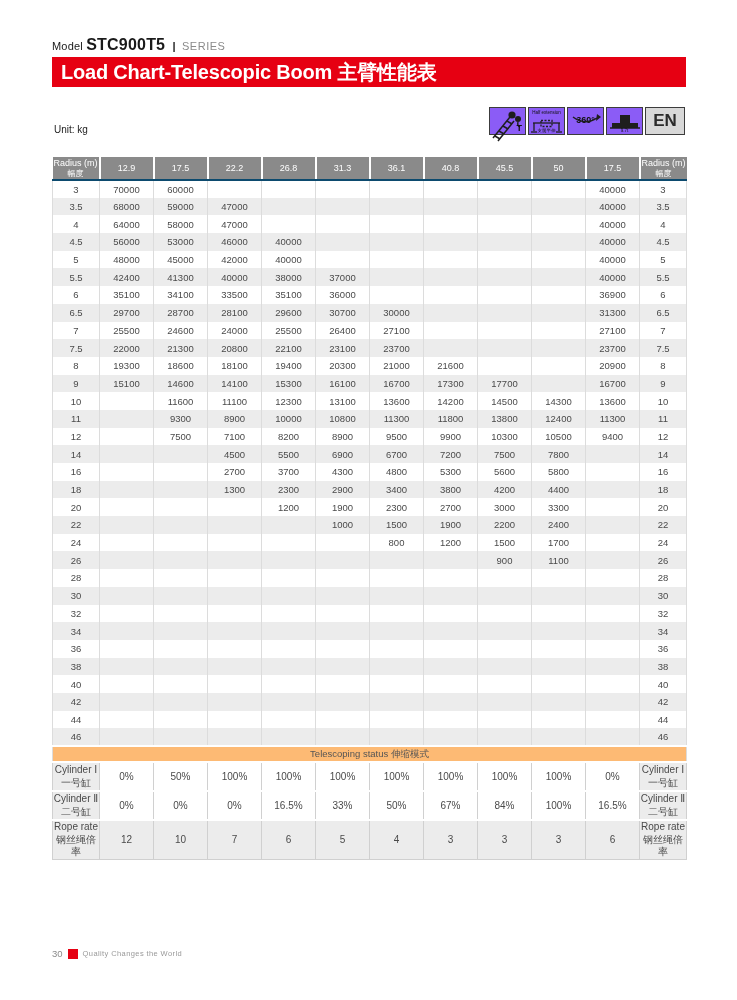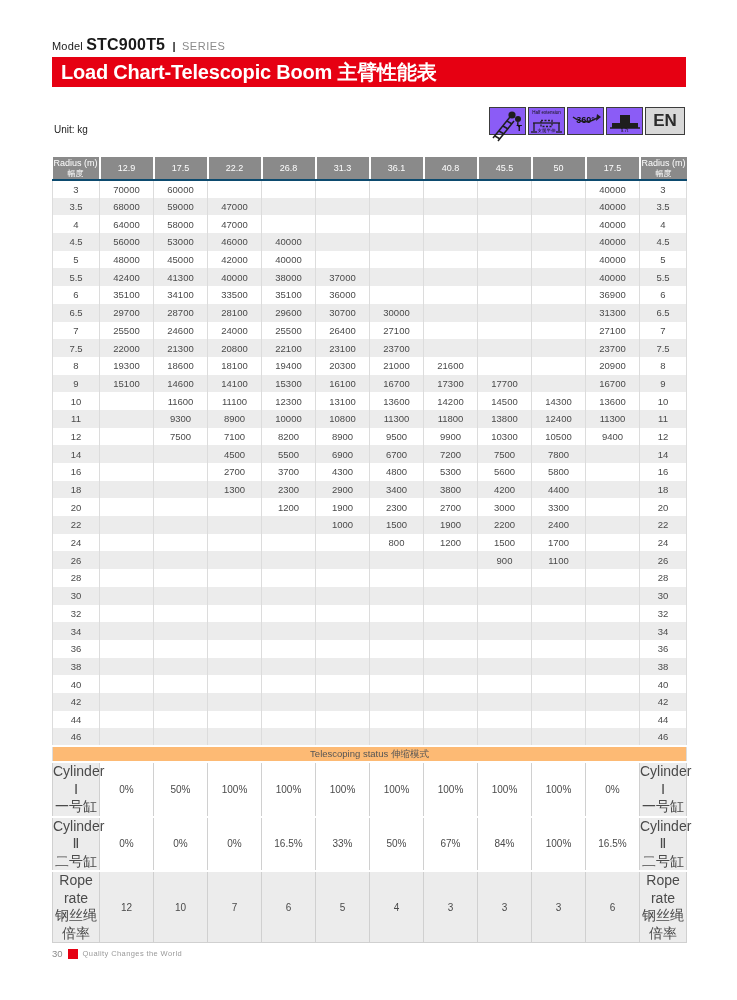--- a/index.html
+++ b/index.html
@@ -37,21 +37,21 @@
   table.load th:last-child { border-right:none; }
   table.load th .zh { font-size:8px; display:block; }
   table.load td { text-align:center; border-right:1px solid #dcdcdc; border-left:1px solid #dcdcdc; }
   tr.data-row { height:17.7px; }
   tr.data-row:nth-child(even) td { background:#ececec; }
   tr.data-row:nth-child(odd) td { background:#fff; }
   tr.telescoping-row td { background:#fdba74; height:16px; border-top:2px solid #fff;
                           border-bottom:2px solid #fff; font-size:9.5px; color:#555; }
   tr.bottom-row { height:29px; }
   tr.bottom-row td { background:#fff; border:1px solid #d0d0d0; border-top:2px solid #fff; font-size:10px; }
-  tr.bottom-row td.label-cell { background:#ececec; font-size:14px; line-height:1.25; color:#4a4a4a; }
+  tr.bottom-row td.label-cell { background:#ececec; font-size:10px; line-height:1.25; color:#4a4a4a; }
   tr.bottom-row.shaded td { background:#ececec; }
   tr.bottom-row:last-child td { border-bottom:1px solid #d0d0d0; }
 
   
   .footer { position:absolute; left:52px; top:948px; display:flex; align-items:center; gap:5px; }
   .footer .page-num { font-size:9.5px; color:#8a8a8a; }
   .footer .red-square { width:10px; height:10px; background:#e60012; }
   .footer .slogan { font-size:7.5px; color:#9a9a9a; letter-spacing:.4px; }
 </style>
 </head>

